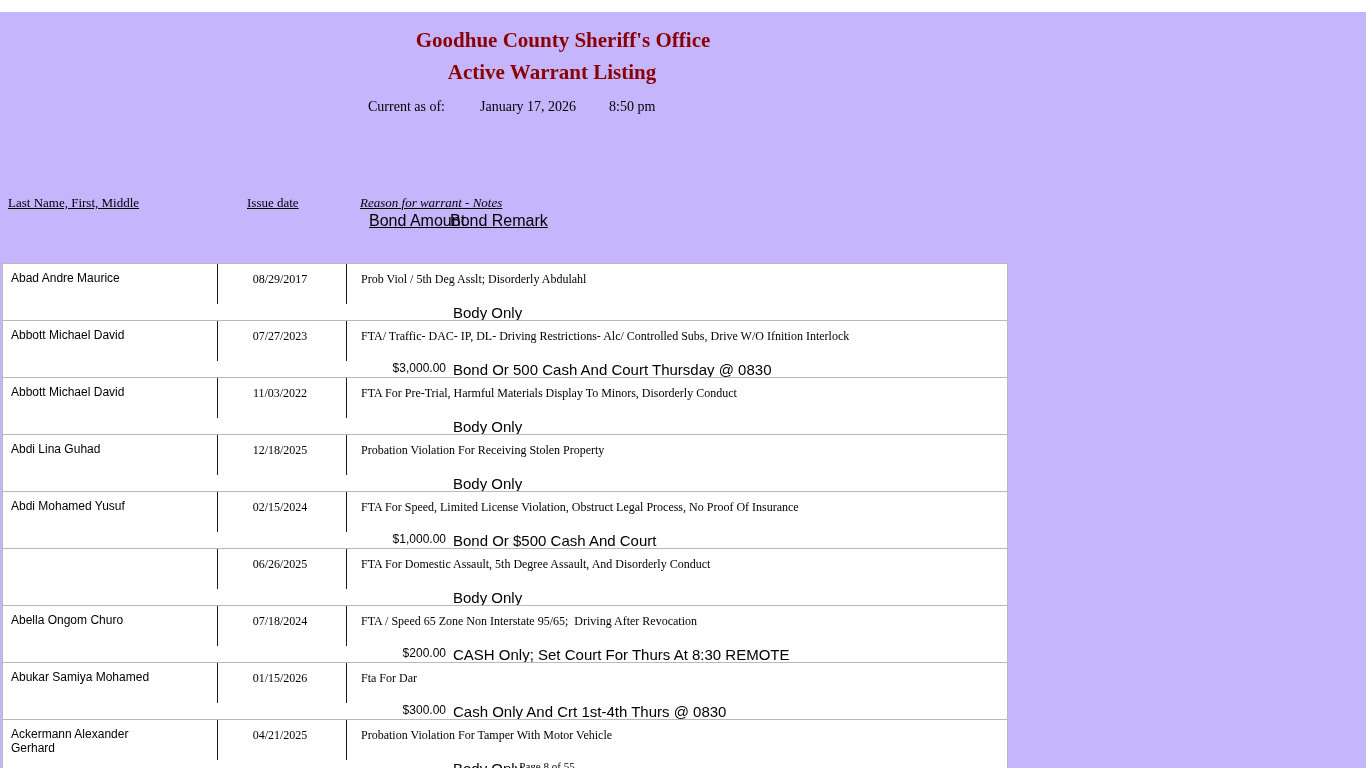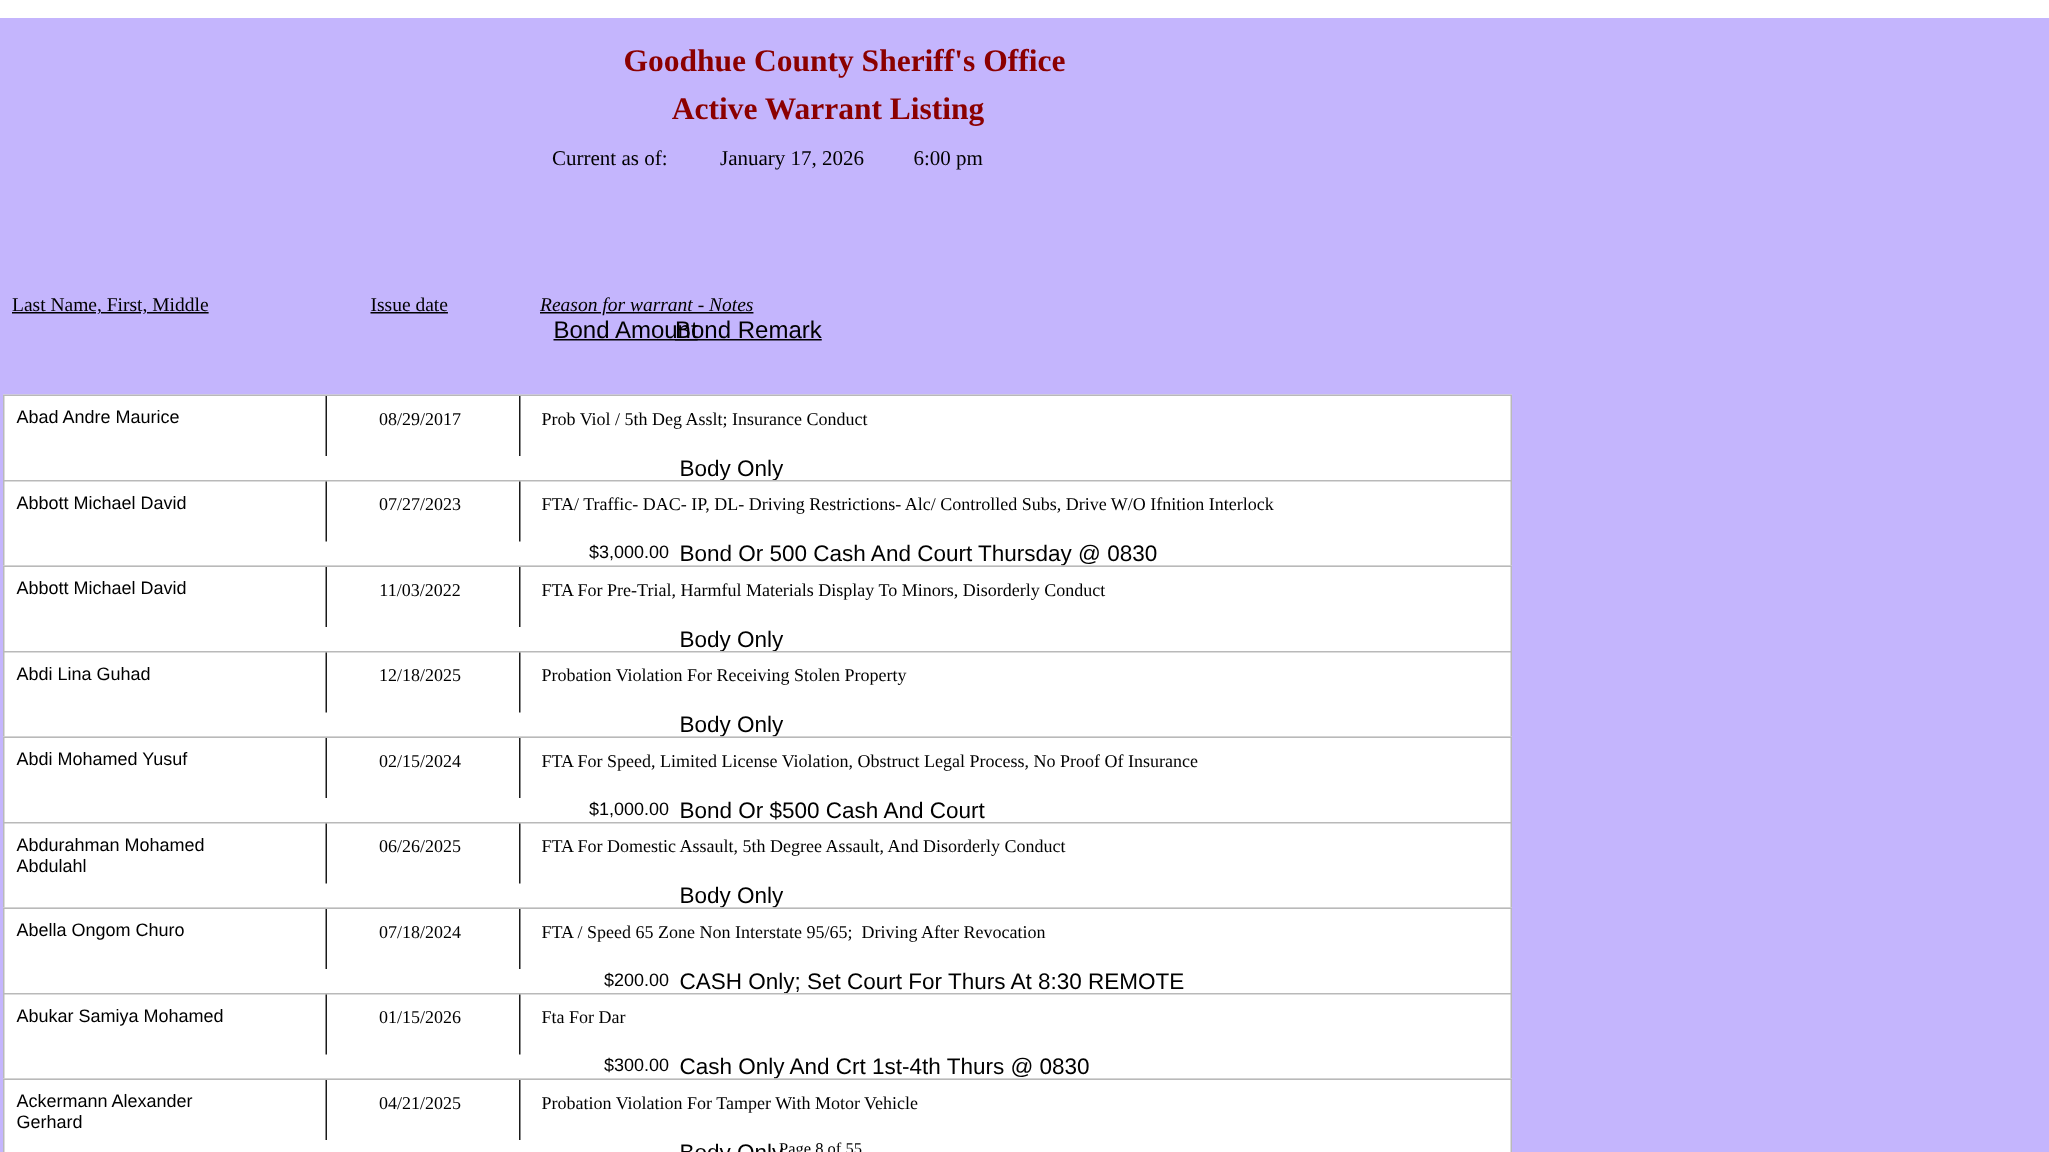--- a/index.html
+++ b/index.html
@@ -52,38 +52,38 @@
 </head>
 <body>
 
 <div class="page">
 
   <div class="title title1">Goodhue County Sheriff's Office</div>
   <div class="title title2">Active Warrant Listing</div>
 
   <span class="asof asof-label">Current as of:</span>
   <span class="asof asof-date">January 17, 2026</span>
-  <span class="asof asof-time">6:00 pm</span>
+  <span class="asof asof-time">8:50 pm</span>
 
   <span class="colhead colhead-name">Last Name, First, Middle</span>
   <span class="colhead colhead-date">Issue date</span>
   <span class="colhead colhead-reason">Reason for warrant - Notes</span>
   <span class="bondhead bondhead-amount">Bond Amount</span>
   <span class="bondhead bondhead-remark">Bond Remark</span>
 
   <div class="wtable" id="wtable">
   <div class="wrow">
     <div class="vsep vsep1"></div>
     <div class="vsep vsep2"></div>
     <div class="cell-name">
       <div>Abad Andre Maurice</div>
       <div></div>
     </div>
     <div class="cell-date">08/29/2017</div>
-    <div class="cell-reason">Prob Viol / 5th Deg Asslt; Insurance Conduct</div>
+    <div class="cell-reason">Prob Viol / 5th Deg Asslt; Disorderly Abdulahl</div>
     <div class="cell-amount"></div>
     <div class="cell-remark">Body Only</div>
   </div>
 
   <div class="wrow">
     <div class="vsep vsep1"></div>
     <div class="vsep vsep2"></div>
     <div class="cell-name">
       <div>Abbott Michael David</div>
       <div></div>
@@ -129,24 +129,20 @@
     </div>
     <div class="cell-date">02/15/2024</div>
     <div class="cell-reason">FTA For Speed, Limited License Violation, Obstruct Legal Process, No Proof Of Insurance</div>
     <div class="cell-amount">$1,000.00</div>
     <div class="cell-remark">Bond Or $500 Cash And Court</div>
   </div>
 
   <div class="wrow">
     <div class="vsep vsep1"></div>
     <div class="vsep vsep2"></div>
-    <div class="cell-name">
-      <div>Abdurahman Mohamed</div>
-      <div>Abdulahl</div>
-    </div>
     <div class="cell-date">06/26/2025</div>
     <div class="cell-reason">FTA For Domestic Assault, 5th Degree Assault, And Disorderly Conduct</div>
     <div class="cell-amount"></div>
     <div class="cell-remark">Body Only</div>
   </div>
 
   <div class="wrow">
     <div class="vsep vsep1"></div>
     <div class="vsep vsep2"></div>
     <div class="cell-name">

